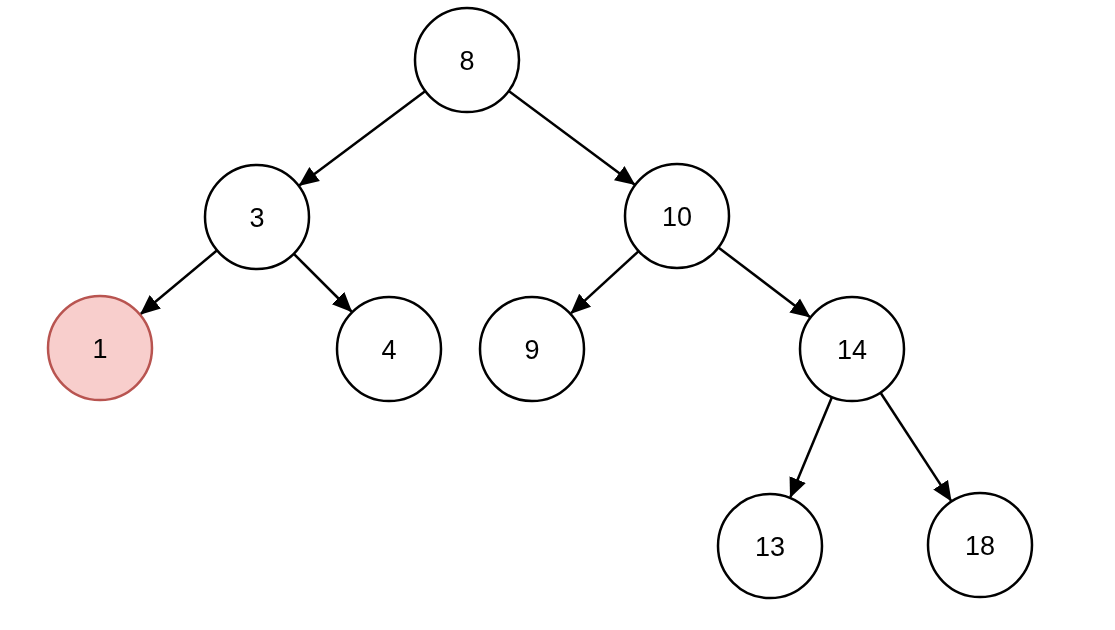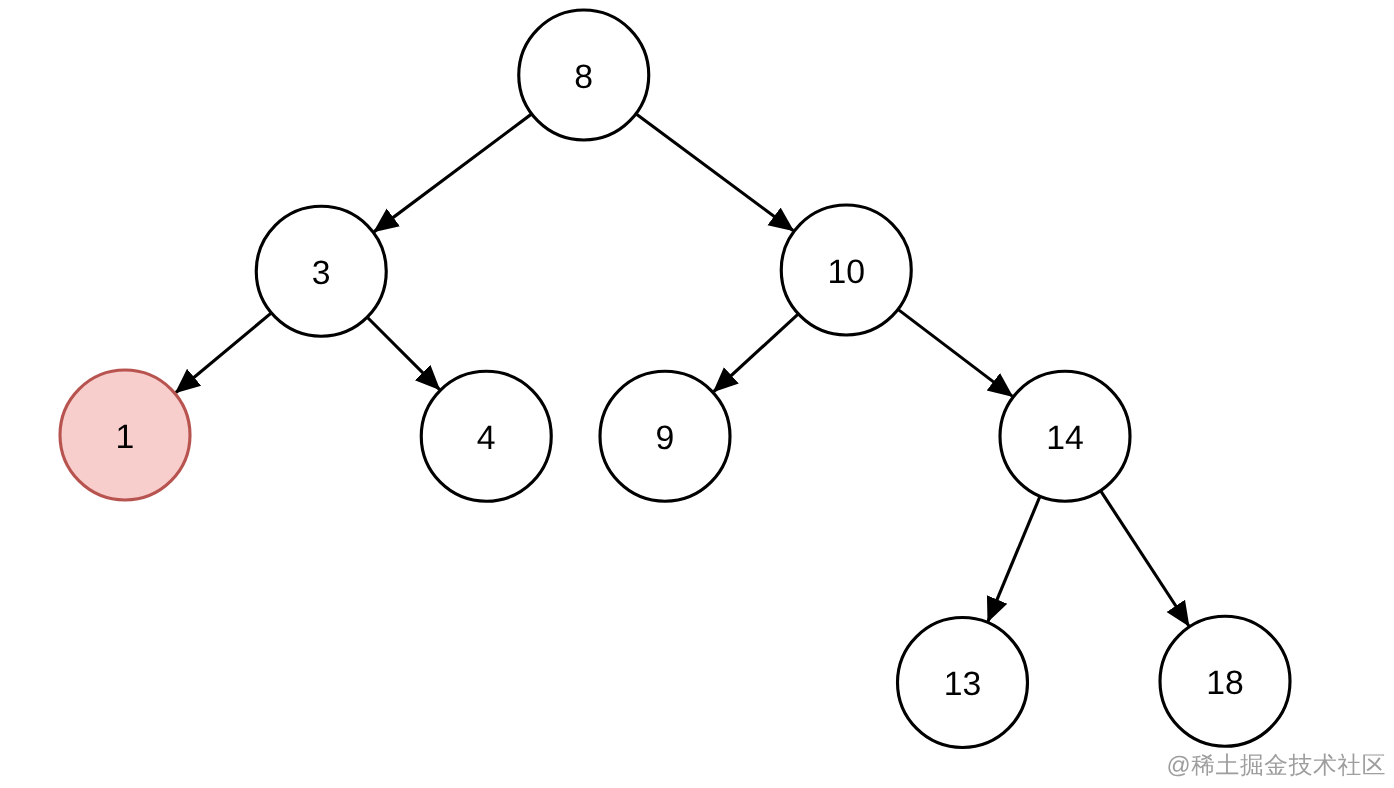--- a/index.html
+++ b/index.html
@@ -88,14 +88,13 @@
           <circle cx="770" cy="546" r="52" fill="#ffffff" stroke="#000000" stroke-width="2.5"></circle>
           <text x="770" y="547" class="node-label" fill="#000000">13</text>
         </g>
         <g>
           <circle cx="980" cy="545" r="52" fill="#ffffff" stroke="#000000" stroke-width="2.5"></circle>
           <text x="980" y="546" class="node-label" fill="#000000">18</text>
         </g>
       </g>
   </svg>
 
-  <div class="watermark" style="color: rgb(158, 158, 158);">@稀土掘金技术社区</div>
 </div>
 
 </body></html>

